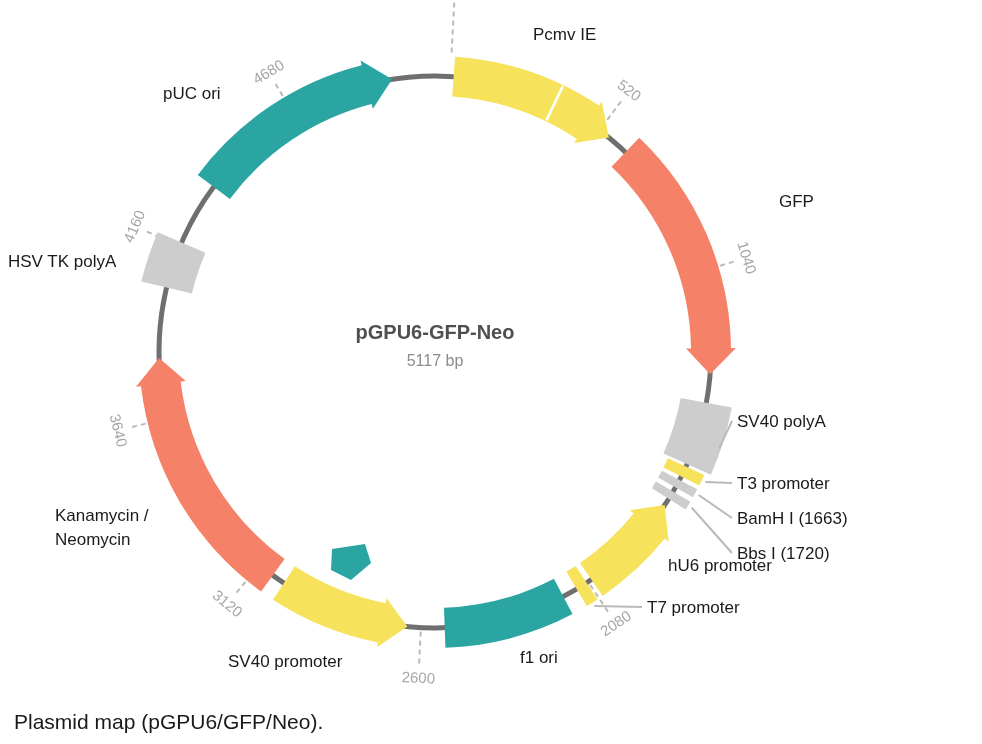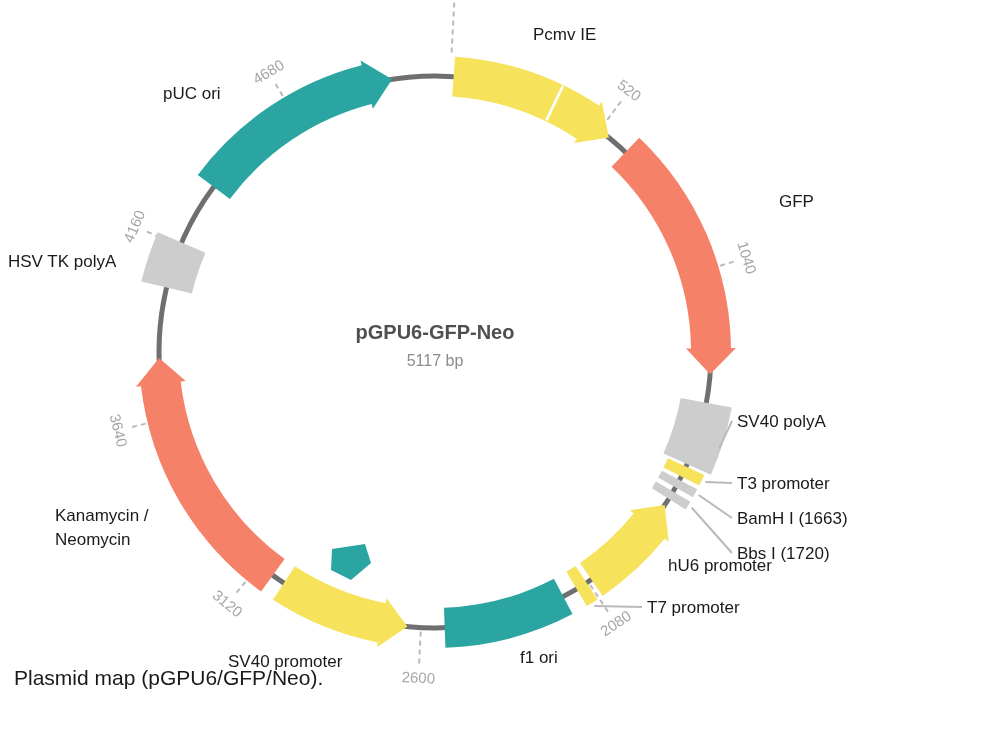--- a/index.html
+++ b/index.html
@@ -1,20 +1,20 @@
 <!DOCTYPE html>
 <html><head>
 <meta charset="utf-8">
 <style>
   html,body{margin:0;padding:0;background:#ffffff;}
   .wrap{position:relative;width:982px;height:744px;background:#ffffff;overflow:hidden;
         font-family:"Liberation Sans",sans-serif;}
   .wrap svg{position:absolute;left:0;top:0;}
   svg text{font-family:"Liberation Sans",sans-serif;}
-  .caption{position:absolute;left:14px;top:666px;font-size:21px;color:#1a1a1a;}
+  .caption{position:absolute;left:14px;top:710px;font-size:21px;color:#1a1a1a;}
 </style>
 </head>
 <body>
 
 <div class="wrap">
   <svg id="plasmid-svg" width="982" height="744" viewBox="0 0 982 744">
       <circle cx="435" cy="352" r="276" fill="none" stroke="#6f6f6f" stroke-width="5"></circle>
       <path d="M 451.6 52.5 L 454.4 0.5" stroke="#b9b9b9" stroke-width="2" stroke-dasharray="5 4" fill="none"></path>
       <path d="M 601.9 127.2 L 623.3 98.3" stroke="#b9b9b9" stroke-width="2" stroke-dasharray="5 4" fill="none"></path>
       <text x="629.3" y="90.2" fill="#a6a6a6" font-size="15" text-anchor="middle" dy="0.35em" transform="rotate(36.6 629.3 90.2)">520</text>

